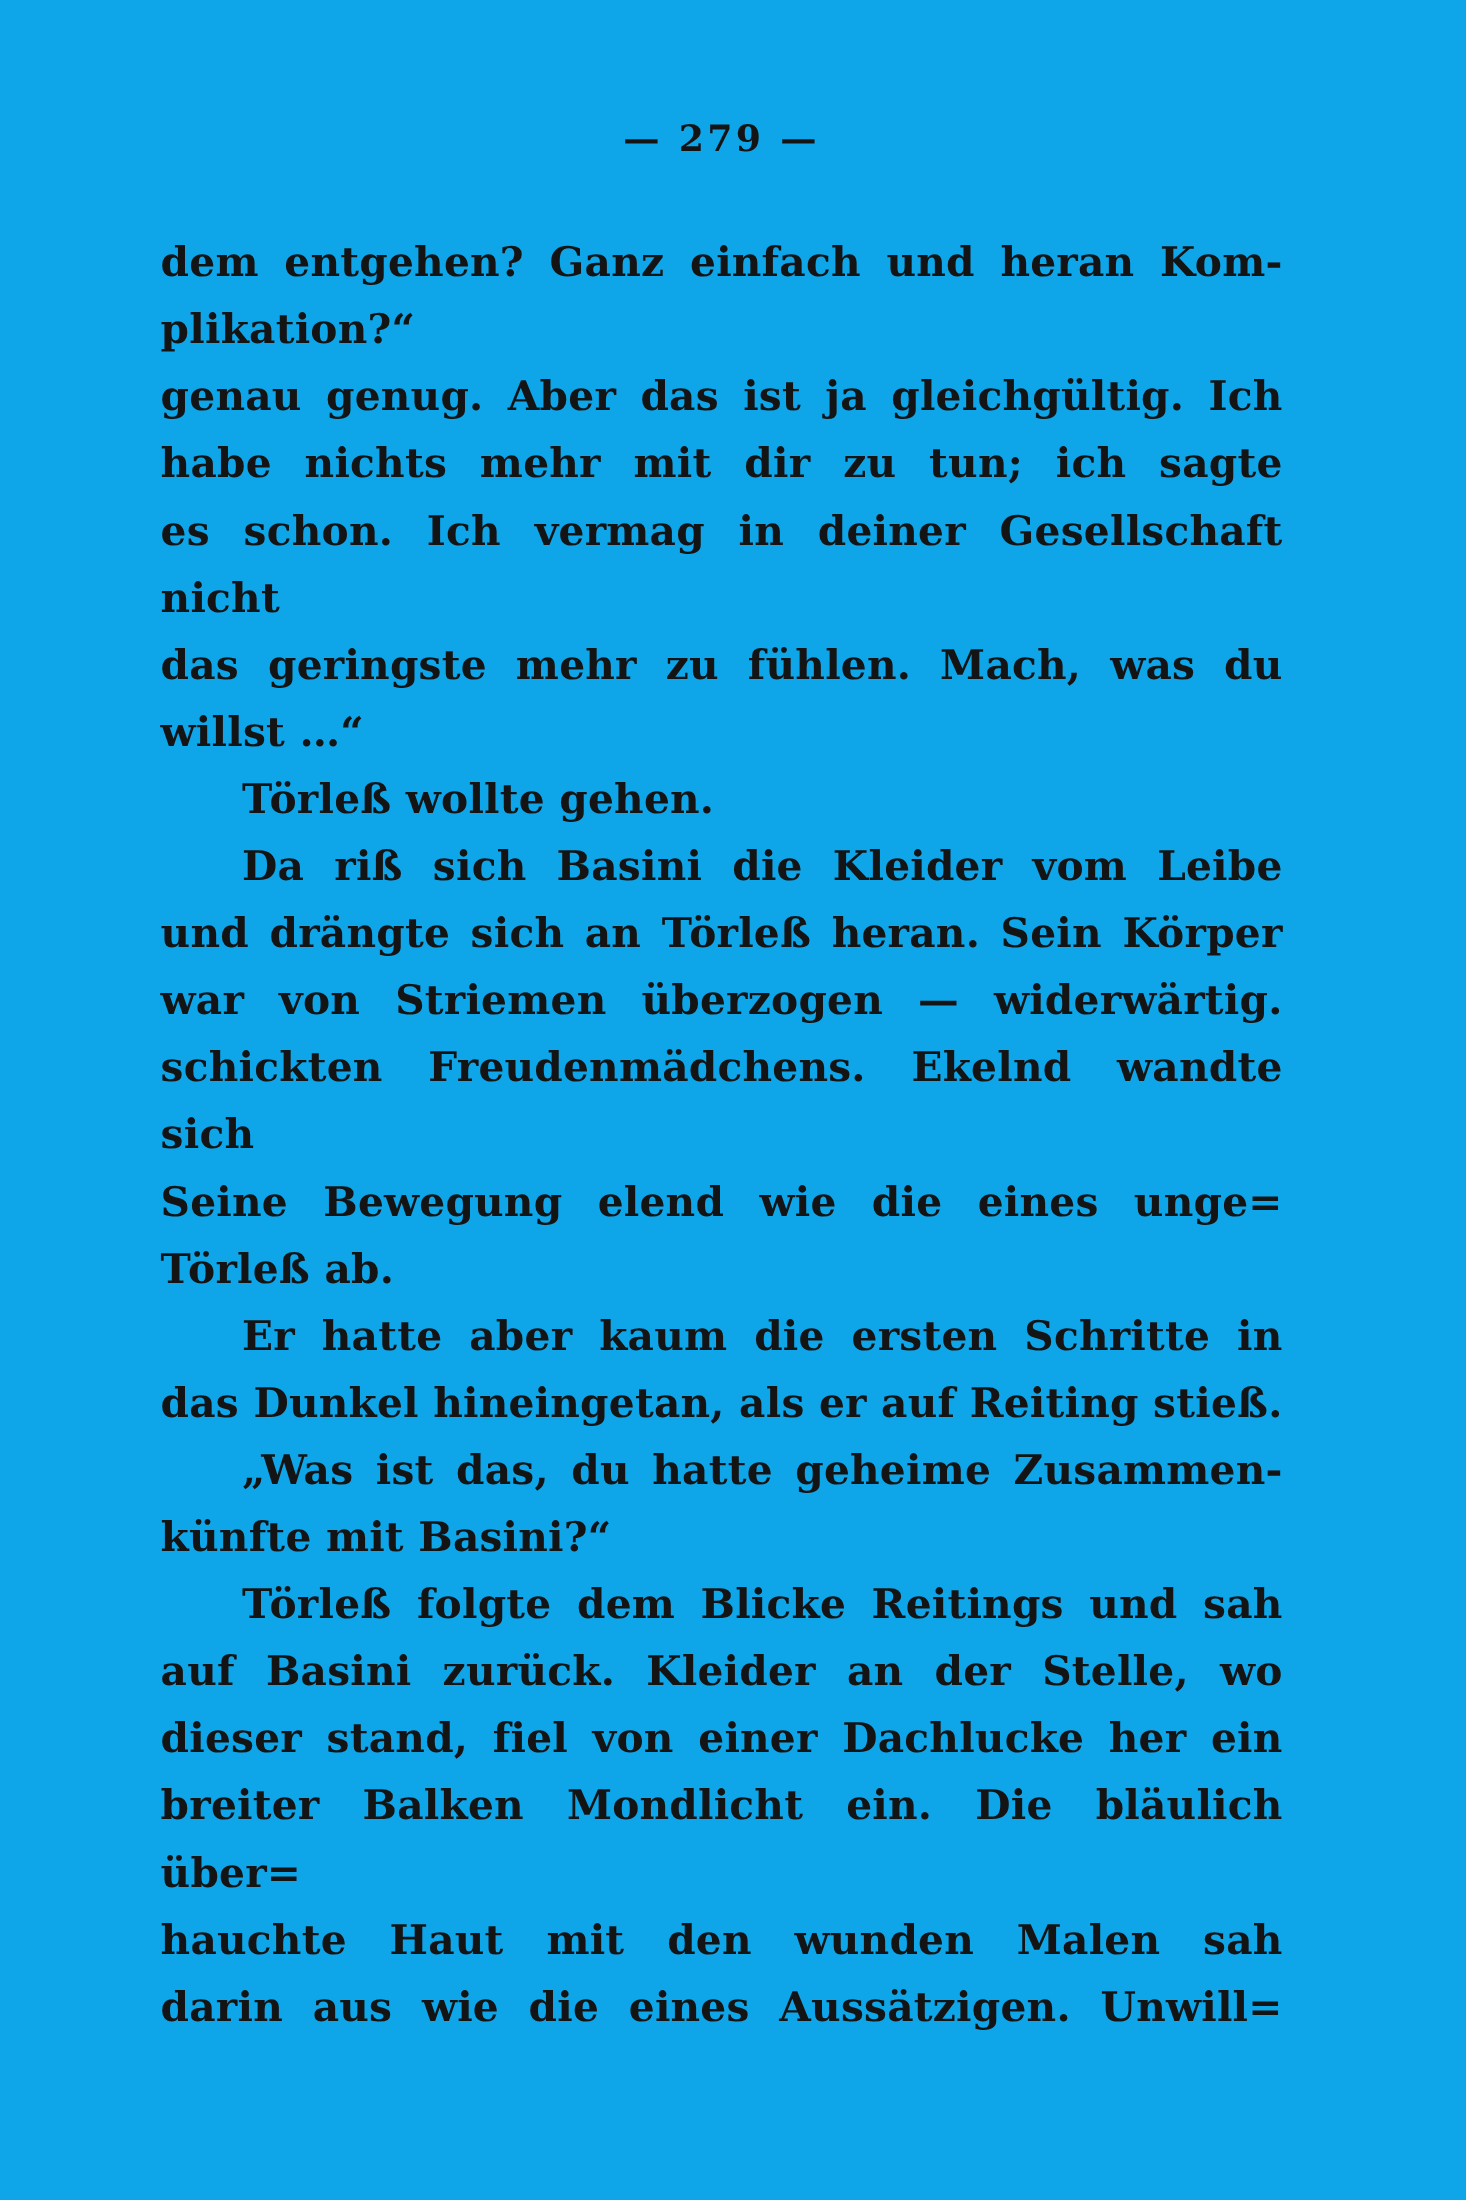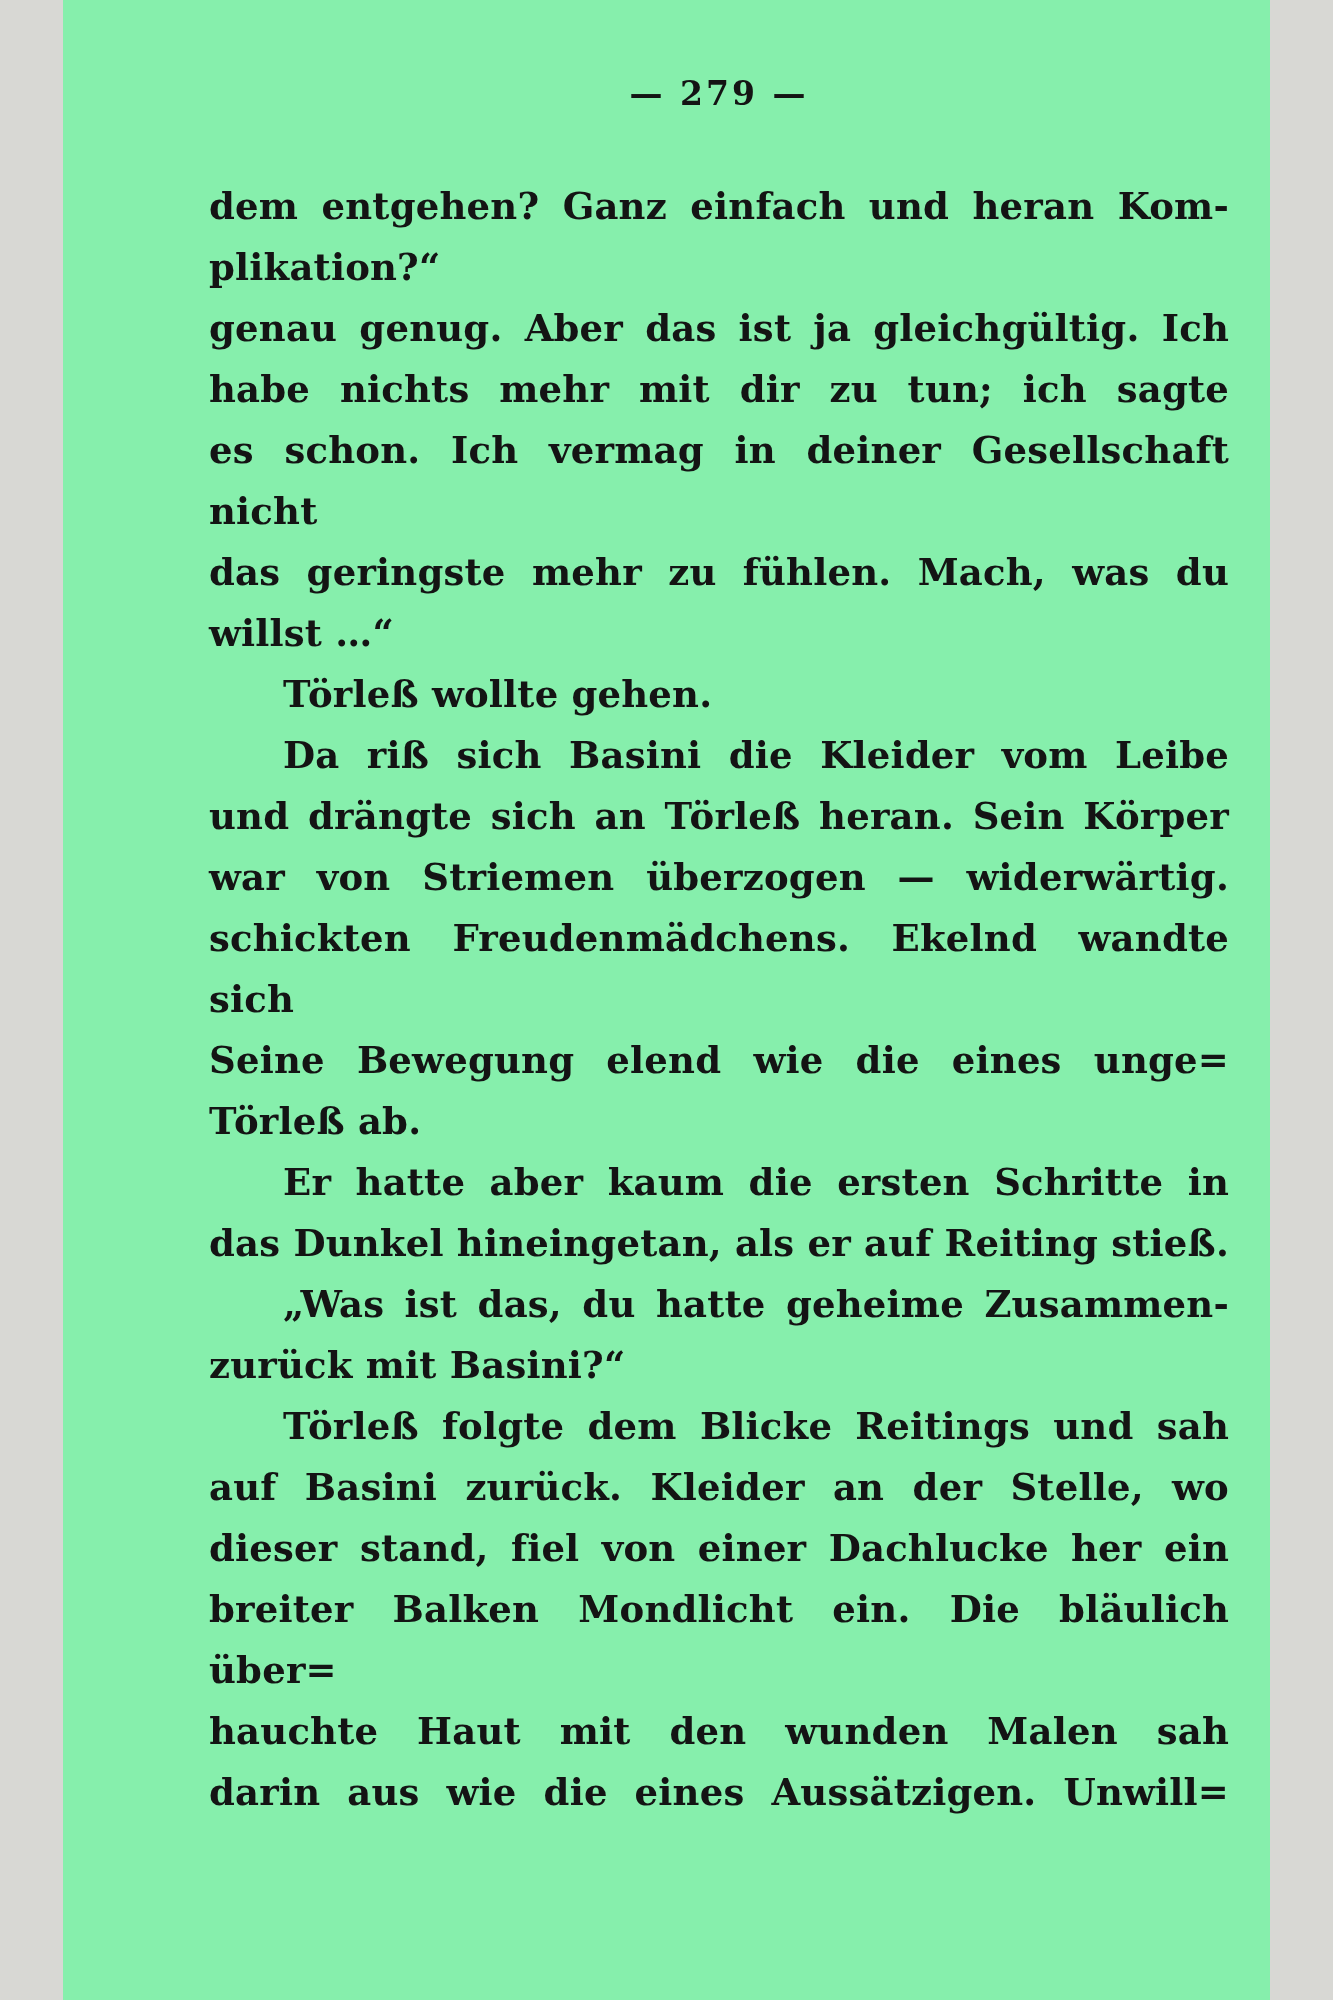--- a/index.html
+++ b/index.html
@@ -2,28 +2,28 @@
 <html><head>
 <meta charset="utf-8">
 <style>
   html, body {
     margin: 0;
     padding: 0;
     background: #d8d8d4;
   }
   .page {
     position: relative;
-    width: 1207px;
+    width: 1333px;
     height: 2000px;
     margin: 0 auto;
-    background: #86efac;
+    background: #0ea5e9;
     color: #141414;
     font-family: "DejaVu Serif", serif;
     box-sizing: border-box;
-    padding-top: 74px;
+    padding-top: 106px;
     overflow: hidden;
   }
   .page-header {
     width: 1020px;
     margin-left: 146px;
     text-align: center;
     font-size: 33px;
     font-weight: bold;
     letter-spacing: 3px;
     line-height: 40px;
@@ -65,21 +65,21 @@
       <div class="line indent">Törleß wollte gehen.</div>
       <div class="line indent just">Da riß sich Basini die Kleider vom Leibe</div>
       <div class="line just">und drängte sich an Törleß heran. Sein Körper</div>
       <div class="line just">war von Striemen überzogen — widerwärtig.</div>
       <div class="line just">schickten Freudenmädchens. Ekelnd wandte sich</div>
       <div class="line just">Seine Bewegung elend wie die eines unge=</div>
       <div class="line">Törleß ab.</div>
       <div class="line indent just">Er hatte aber kaum die ersten Schritte in</div>
       <div class="line just">das Dunkel hineingetan, als er auf Reiting stieß.</div>
       <div class="line indent just">„Was ist das, du hatte geheime Zusammen-</div>
-      <div class="line">zurück mit Basini?“</div>
+      <div class="line">künfte mit Basini?“</div>
       <div class="line indent just">Törleß folgte dem Blicke Reitings und sah</div>
       <div class="line just">auf Basini zurück. Kleider an der Stelle, wo</div>
       <div class="line just">dieser stand, fiel von einer Dachlucke her ein</div>
       <div class="line just">breiter Balken Mondlicht ein. Die bläulich über=</div>
       <div class="line just">hauchte Haut mit den wunden Malen sah</div>
       <div class="line just">darin aus wie die eines Aussätzigen. Unwill=</div>
     </div>
 </div>
 
 </body></html>

